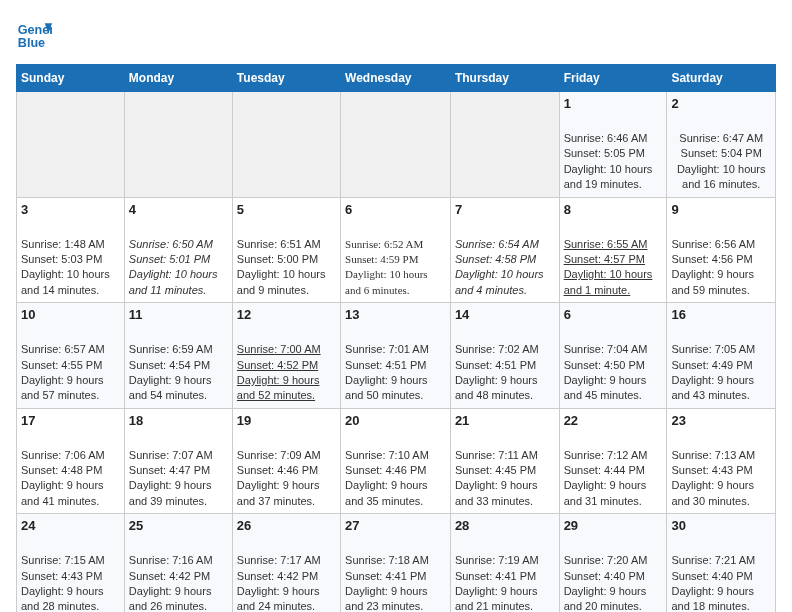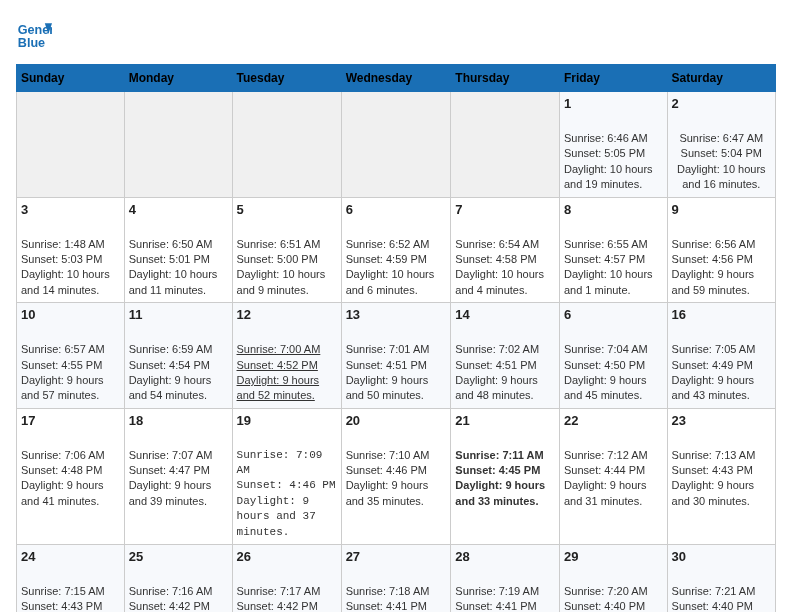--- a/index.html
+++ b/index.html
@@ -37,21 +37,21 @@
       font-size: 14px;
       color: #555;
     }
     table {
       width: 100%;
       border-collapse: collapse;
       font-size: 11px;
     }
     thead tr th {
       background: #1a6fb5;
-      color: #000000;
+      color: #ffffff;
       padding: 6px 4px;
       text-align: left;
       font-size: 12px;
       border: 1px solid #1a6fb5;
     }
     tbody tr td {
       border: 1px solid #ccc;
       vertical-align: top;
       padding: 4px;
       height: 80px;
@@ -128,45 +128,45 @@
       </tr>
       <tr>
         <td>
           <div class="day-num">3</div>
           <div class="day-info" style="white-space: pre-line;">Sunrise: 1:48 AM
 Sunset: 5:03 PM
 Daylight: 10 hours and 14 minutes.</div>
         </td>
         <td>
           <div class="day-num">4</div>
-          <div class="day-info" style="white-space: pre-line;">Sunrise: 6:50 AM
+          <div class="day-info" style="white-space: pre-line; font-style: italic;">Sunrise: 6:50 AM
 Sunset: 5:01 PM
 Daylight: 10 hours and 11 minutes.</div>
         </td>
         <td>
           <div class="day-num">5</div>
           <div class="day-info" style="white-space: pre-line;">Sunrise: 6:51 AM
 Sunset: 5:00 PM
 Daylight: 10 hours and 9 minutes.</div>
         </td>
         <td>
           <div class="day-num">6</div>
-          <div class="day-info" style="white-space: pre-line;">Sunrise: 6:52 AM
+          <div class="day-info" style="white-space: pre-line; font-family: Liberation Serif, serif;">Sunrise: 6:52 AM
 Sunset: 4:59 PM
 Daylight: 10 hours and 6 minutes.</div>
         </td>
         <td>
           <div class="day-num">7</div>
-          <div class="day-info" style="white-space: pre-line;">Sunrise: 6:54 AM
+          <div class="day-info" style="white-space: pre-line; font-style: italic;">Sunrise: 6:54 AM
 Sunset: 4:58 PM
 Daylight: 10 hours and 4 minutes.</div>
         </td>
         <td>
           <div class="day-num">8</div>
-          <div class="day-info" style="white-space: pre-line;">Sunrise: 6:55 AM
+          <div class="day-info" style="white-space: pre-line; text-decoration: underline;">Sunrise: 6:55 AM
 Sunset: 4:57 PM
 Daylight: 10 hours and 1 minute.</div>
         </td>
         <td>
           <div class="day-num">9</div>
           <div class="day-info" style="white-space: pre-line;">Sunrise: 6:56 AM
 Sunset: 4:56 PM
 Daylight: 9 hours and 59 minutes.</div>
         </td>
       </tr>
@@ -222,33 +222,33 @@
 Daylight: 9 hours and 41 minutes.</div>
         </td>
         <td>
           <div class="day-num">18</div>
           <div class="day-info" style="white-space: pre-line;">Sunrise: 7:07 AM
 Sunset: 4:47 PM
 Daylight: 9 hours and 39 minutes.</div>
         </td>
         <td>
           <div class="day-num">19</div>
-          <div class="day-info" style="white-space: pre-line; font-family: Liberation Mono, monospace;">Sunrise: 7:09 AM
+          <div class="day-info" style="white-space: pre-line;">Sunrise: 7:09 AM
 Sunset: 4:46 PM
 Daylight: 9 hours and 37 minutes.</div>
         </td>
         <td>
           <div class="day-num">20</div>
           <div class="day-info" style="white-space: pre-line;">Sunrise: 7:10 AM
 Sunset: 4:46 PM
 Daylight: 9 hours and 35 minutes.</div>
         </td>
         <td>
           <div class="day-num">21</div>
-          <div class="day-info" style="white-space: pre-line; font-weight: bold;">Sunrise: 7:11 AM
+          <div class="day-info" style="white-space: pre-line;">Sunrise: 7:11 AM
 Sunset: 4:45 PM
 Daylight: 9 hours and 33 minutes.</div>
         </td>
         <td>
           <div class="day-num">22</div>
           <div class="day-info" style="white-space: pre-line;">Sunrise: 7:12 AM
 Sunset: 4:44 PM
 Daylight: 9 hours and 31 minutes.</div>
         </td>
         <td>

